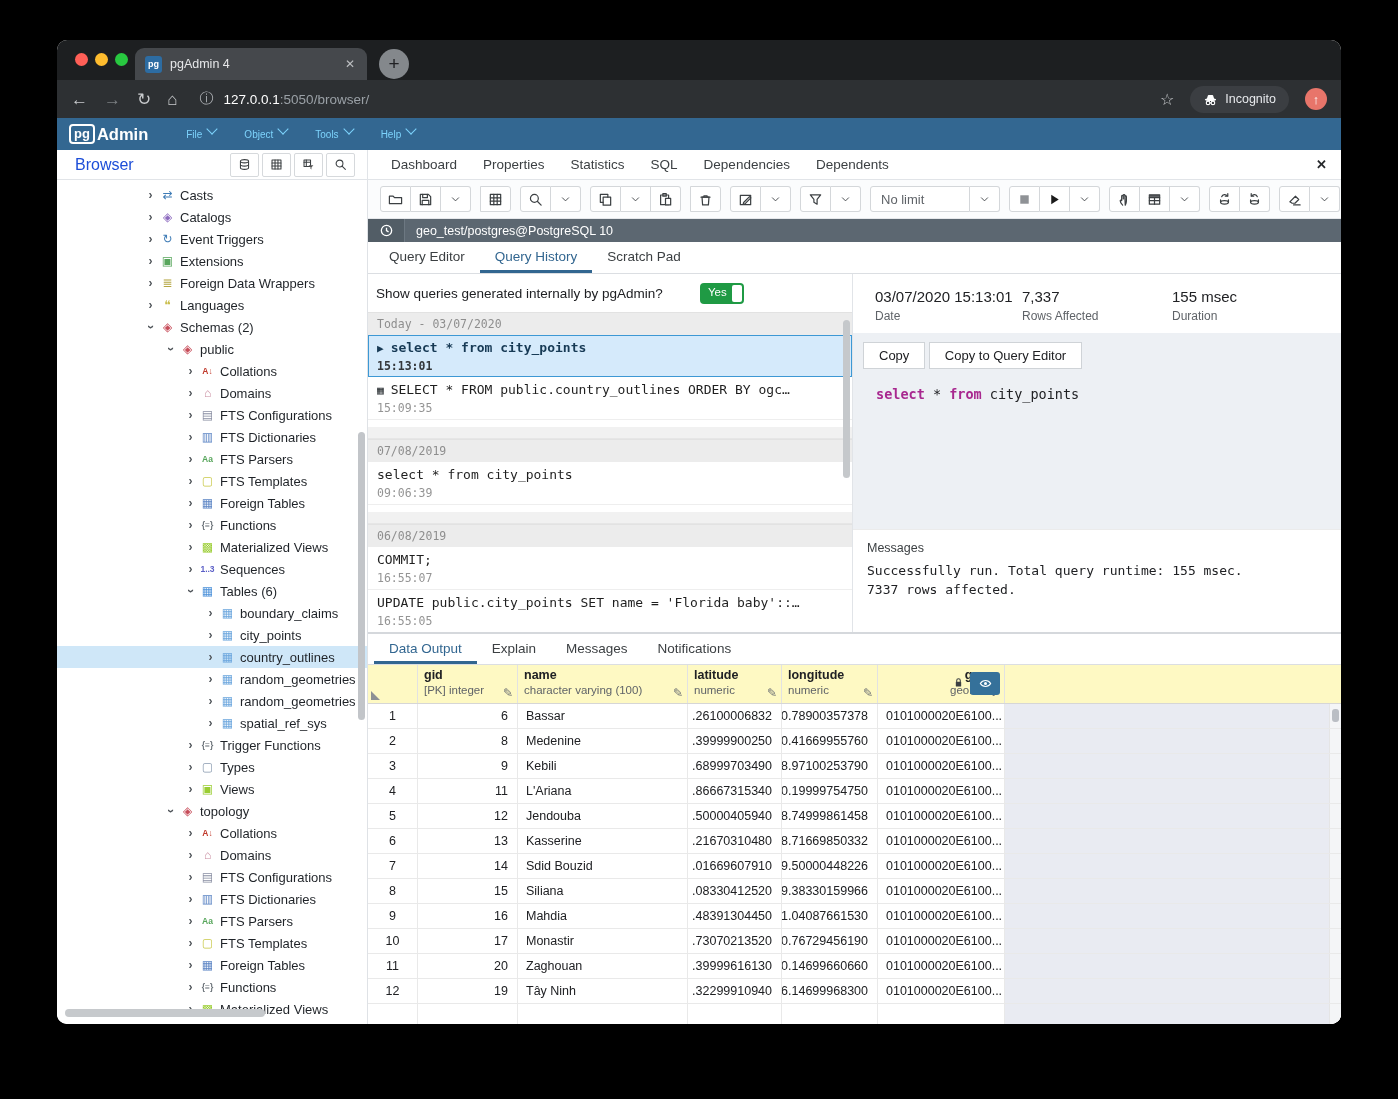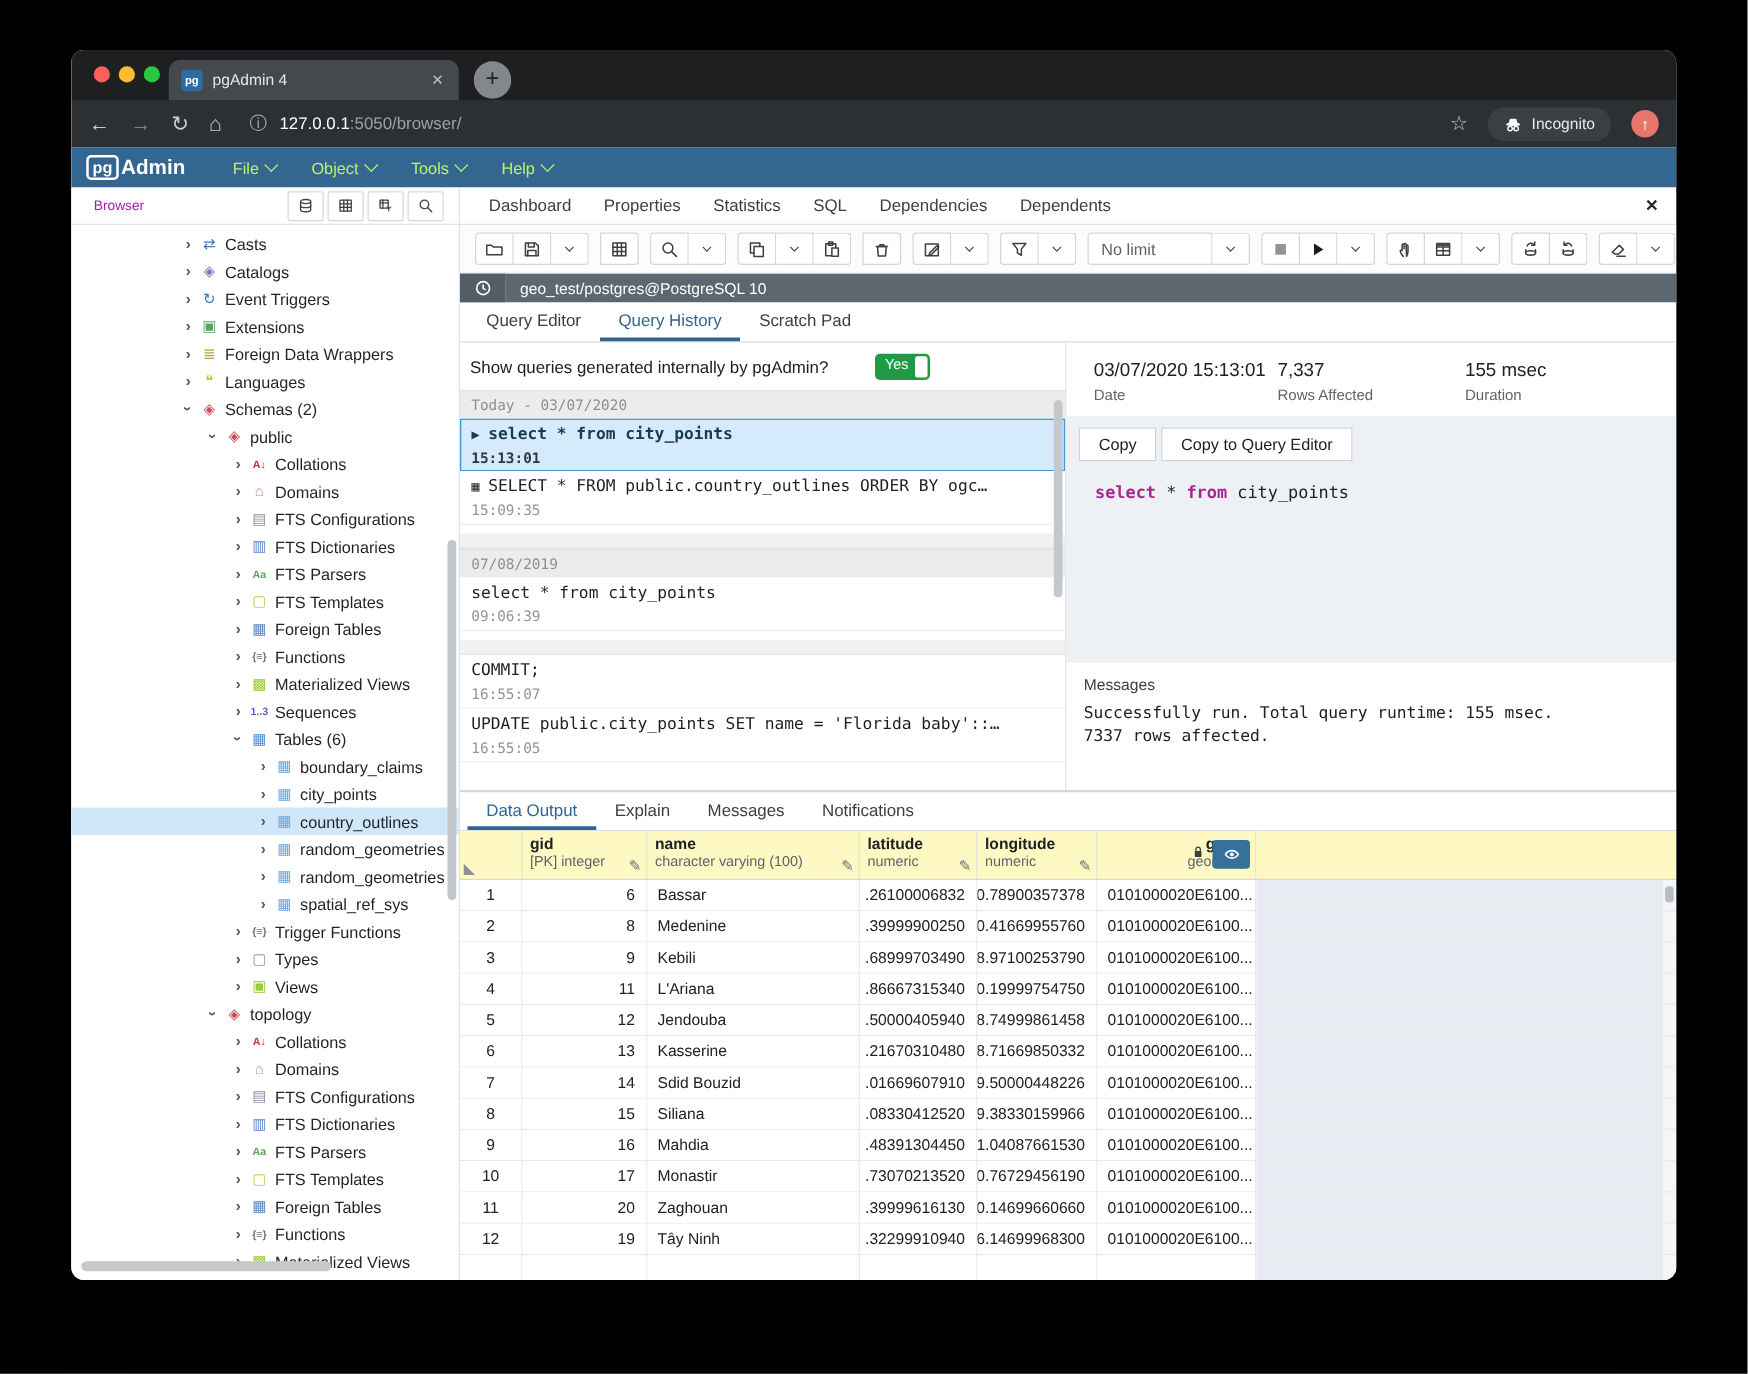--- a/index.html
+++ b/index.html
@@ -22,26 +22,26 @@
   .host{color:#fff;font-size:13.5px}.path{color:#9aa0a6;font-size:13.5px}
   .star{color:#c8cacd;font-size:16px}
   .incog{background:#3b3e42;border-radius:14px;height:27px;display:flex;align-items:center;gap:7px;padding:0 13px}
   .incog span{color:#e8eaed;font-size:12.5px}
   .avatar{width:22px;height:22px;border-radius:50%;background:#e8756a;color:#fff;font-size:13px;display:flex;align-items:center;justify-content:center;font-weight:bold}
   
   .appheader{height:32px;background:#336791;display:flex;align-items:center;padding:0 12px}
   .logo{display:flex;align-items:center;gap:2px;margin-right:38px}
   .logo-pg{border:2px solid #fff;border-radius:4px;color:#fff;font-weight:bold;font-size:13px;padding:0 3px;line-height:16px}
   .logo-admin{color:#fff;font-weight:bold;font-size:16.5px}
-  .menu{color:#bef264;font-size:13px;margin-right:28px;display:flex;align-items:center;gap:6px}
+  .menu{color:#7dd3fc;font-size:10px;margin-right:28px;display:flex;gap:6px}
   .chev{display:inline-block;width:7px;height:7px;border-right:1.5px solid currentColor;border-bottom:1.5px solid currentColor;transform:rotate(45deg);margin-top:-4px}
   
   .row2{height:30px;display:flex;background:#fff}
   .browser-hdr{width:311px;box-sizing:border-box;display:flex;align-items:center;padding-left:18px;border-bottom:1px solid #e1e4e8;border-right:1px solid #e1e4e8}
-  .bh-title{font-size:11px;color:#a21caf}
+  .bh-title{font-size:16px;color:#1d4ed8}
   .bh-icons{margin-left:auto;margin-right:12px;display:flex}
   .bh-btn{width:27px;height:22px;border:1px solid #d6d9dc;background:#fff;display:flex;align-items:center;justify-content:center;margin-left:3px;border-radius:2px}
   .bh-btn svg{width:13px;height:13px}
   .maintabs{flex:1;display:flex;align-items:stretch;border-bottom:1px solid #e1e4e8;padding-left:10px}
   .maintab{font-size:13.5px;color:#3c4043;padding:0 13px;display:flex;align-items:center;gap:7px;box-sizing:border-box}
   .maintab.active{color:#326690;border-bottom:3px solid #326690;padding-bottom:0}
   .maintab.active svg{width:14px;height:14px}
   .mt-close{margin-left:auto;margin-right:14px;align-self:center;color:#26282b;font-size:13px;font-weight:bold}
   
   .bodyrow{position:absolute;top:140px;left:0;right:0;bottom:0;display:flex}
@@ -643,20 +643,21 @@
                 <div class="hsql"><span class="eic">▦</span>SELECT * FROM public.country_outlines ORDER BY ogc…</div>
                 <div class="htime">15:09:35</div>
               </div>
               <div class="gsep"></div>
               <div class="hgroup-hdr">07/08/2019</div>
               <div class="hentry">
                 <div class="hsql">select * from city_points</div>
                 <div class="htime">09:06:39</div>
               </div>
               <div class="gsep"></div>
+              <div class="hgroup-hdr">06/08/2019</div>
               <div class="hentry">
                 <div class="hsql">COMMIT;</div>
                 <div class="htime">16:55:07</div>
               </div>
               <div class="hentry">
                 <div class="hsql">UPDATE public.city_points SET name = 'Florida baby'::…</div>
                 <div class="htime">16:55:05</div>
               </div>
             </div>
           <div class="hl-scrollbar"></div>

